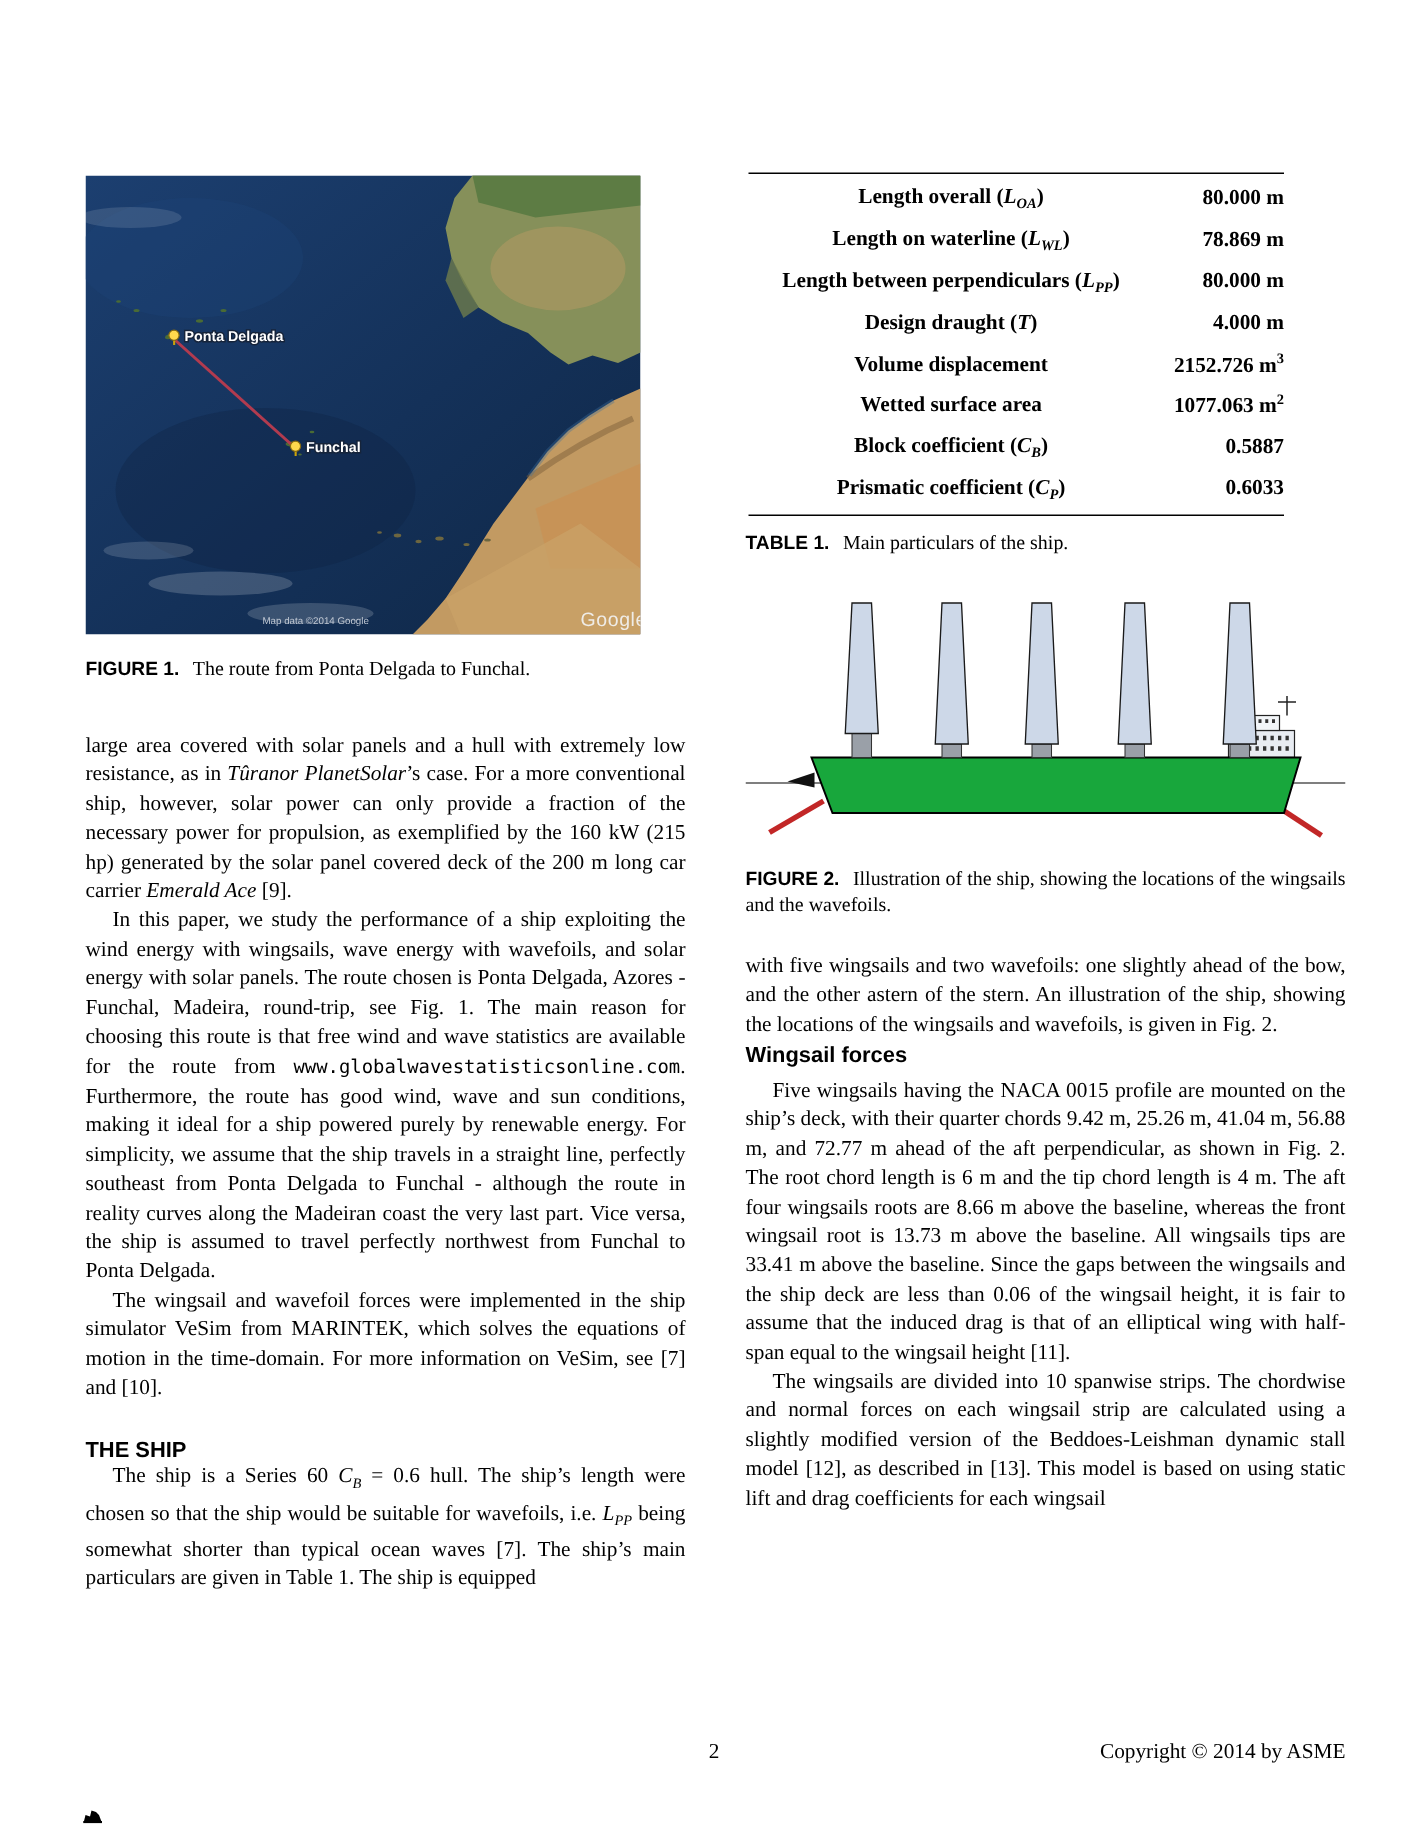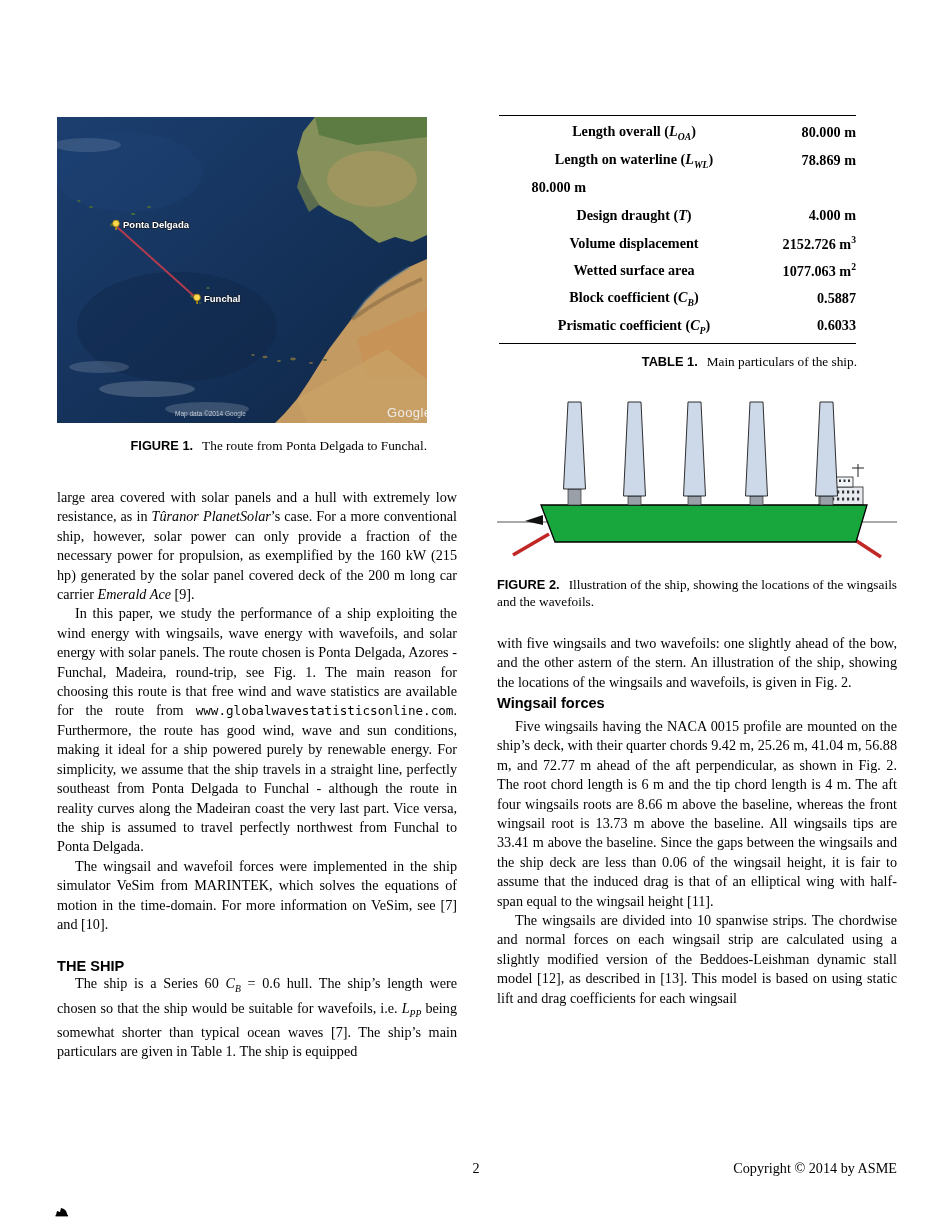--- a/index.html
+++ b/index.html
@@ -16,21 +16,21 @@
   .it { font-style:italic; }
   .mono { font-family:"DejaVu Sans Mono", monospace; font-size:12.6px; }
   sub { font-size:68%; }
   sup { font-size:68%; }
 
   .sec    { font-family:"Liberation Sans", sans-serif; font-weight:bold; font-size:14.6px; margin-top:24px; }
   .subsec { font-family:"Liberation Sans", sans-serif; font-weight:bold; font-size:14.6px; margin-top:3px; margin-bottom:5px; }
 
   .caption { font-size:13.3px; line-height:17px; }
   .cap-label { font-family:"Liberation Sans", sans-serif; font-weight:bold; margin-right:9px; font-size:12.8px; }
-  .centered { text-align:right; }
+  .centered { text-align:left; }
   .justified { text-align:justify; }
 
   .map-wrap { width:370px; height:306px; }
   .map-wrap svg { display:block; }
   .fig1-caption { margin-top:14px; width:370px; }
   .after-fig1 { margin-top:34px; }
 
   .map-label  { font-family:"Liberation Sans", sans-serif; font-size:9.5px; font-weight:bold; fill:#ffffff;
                 paint-order:stroke; stroke:#16243a; stroke-width:2px; }
   .map-attrib { font-family:"Liberation Sans", sans-serif; font-size:6.5px; fill:#d9dee6; opacity:0.85; }
@@ -157,20 +157,21 @@
       <div class="ptable">
           <div class="prow">
             <div class="pcell-label"><span>Length overall (</span><span class="it">L</span><sub class="it">OA</sub><span>)</span></div>
             <div class="pcell-value"><span>80.000 m</span></div>
           </div>
           <div class="prow">
             <div class="pcell-label"><span>Length on waterline (</span><span class="it">L</span><sub class="it">WL</sub><span>)</span></div>
             <div class="pcell-value"><span>78.869 m</span></div>
           </div>
           <div class="prow">
+            <div class="pcell-label"><span>Length between perpendiculars (</span><span class="it">L</span><sub class="it">PP</sub><span>)</span></div>
             <div class="pcell-value"><span>80.000 m</span></div>
           </div>
           <div class="prow">
             <div class="pcell-label"><span>Design draught (</span><span class="it">T</span><span>)</span></div>
             <div class="pcell-value"><span>4.000 m</span></div>
           </div>
           <div class="prow">
             <div class="pcell-label"><span>Volume displacement</span></div>
             <div class="pcell-value"><span>2152.726 m</span><sup>3</sup></div>
           </div>

